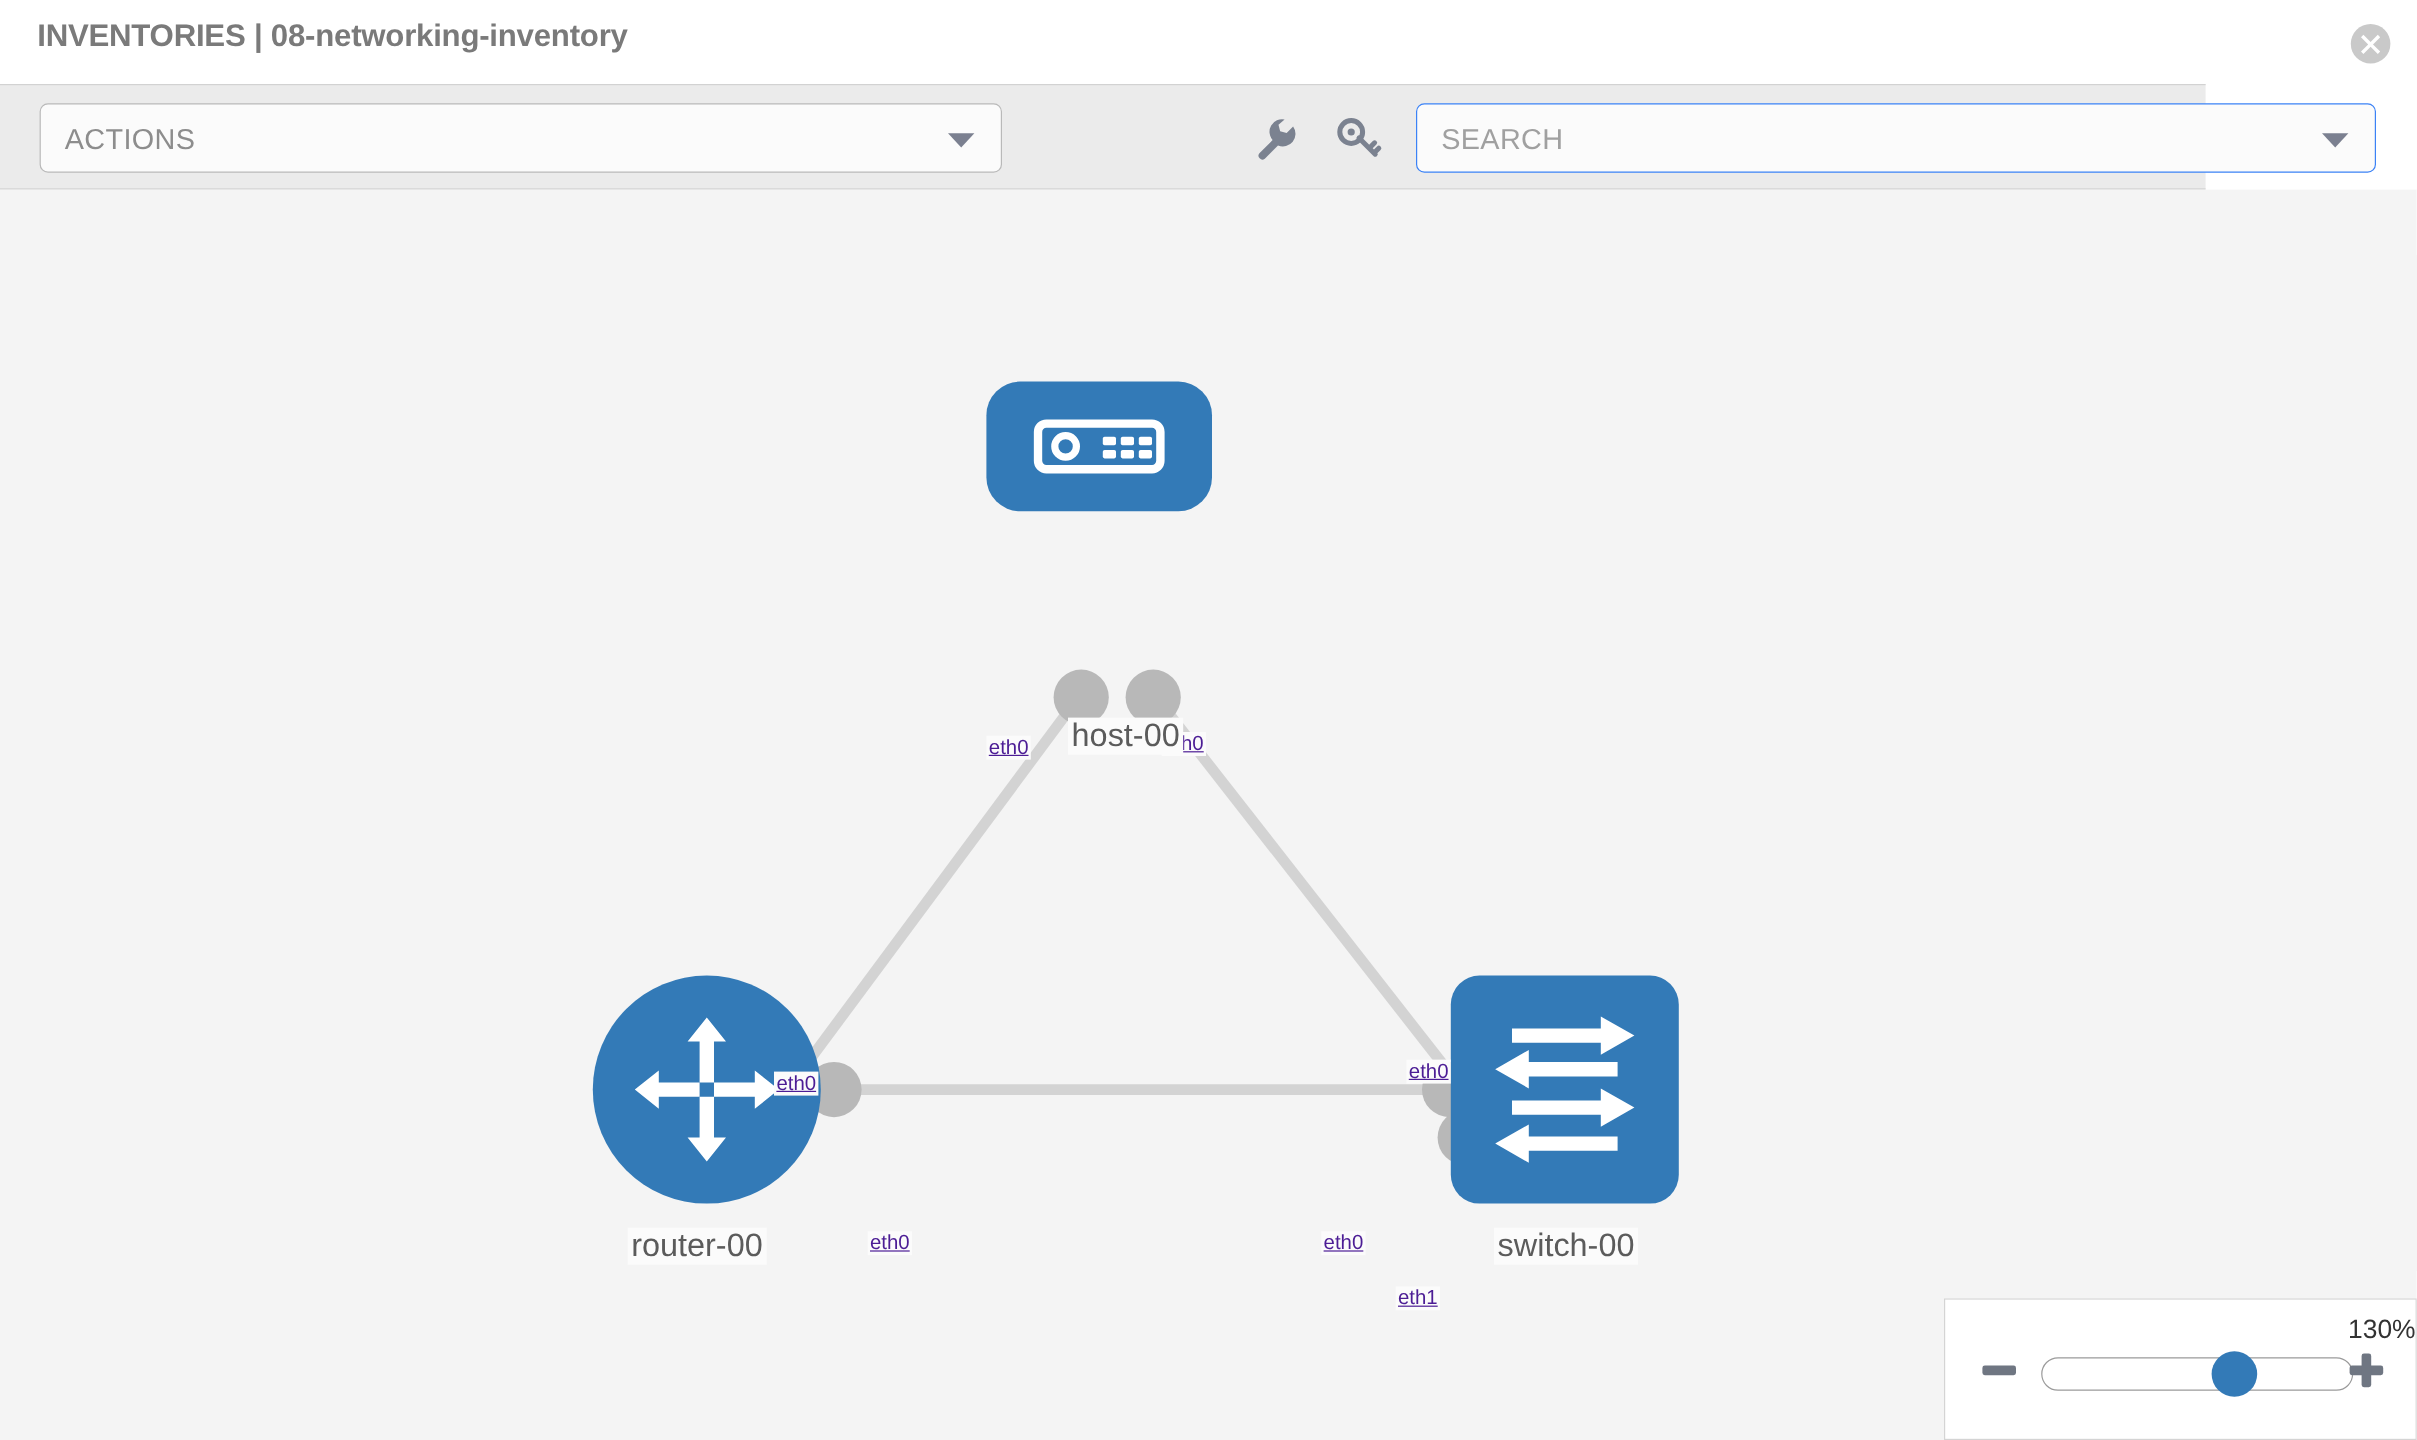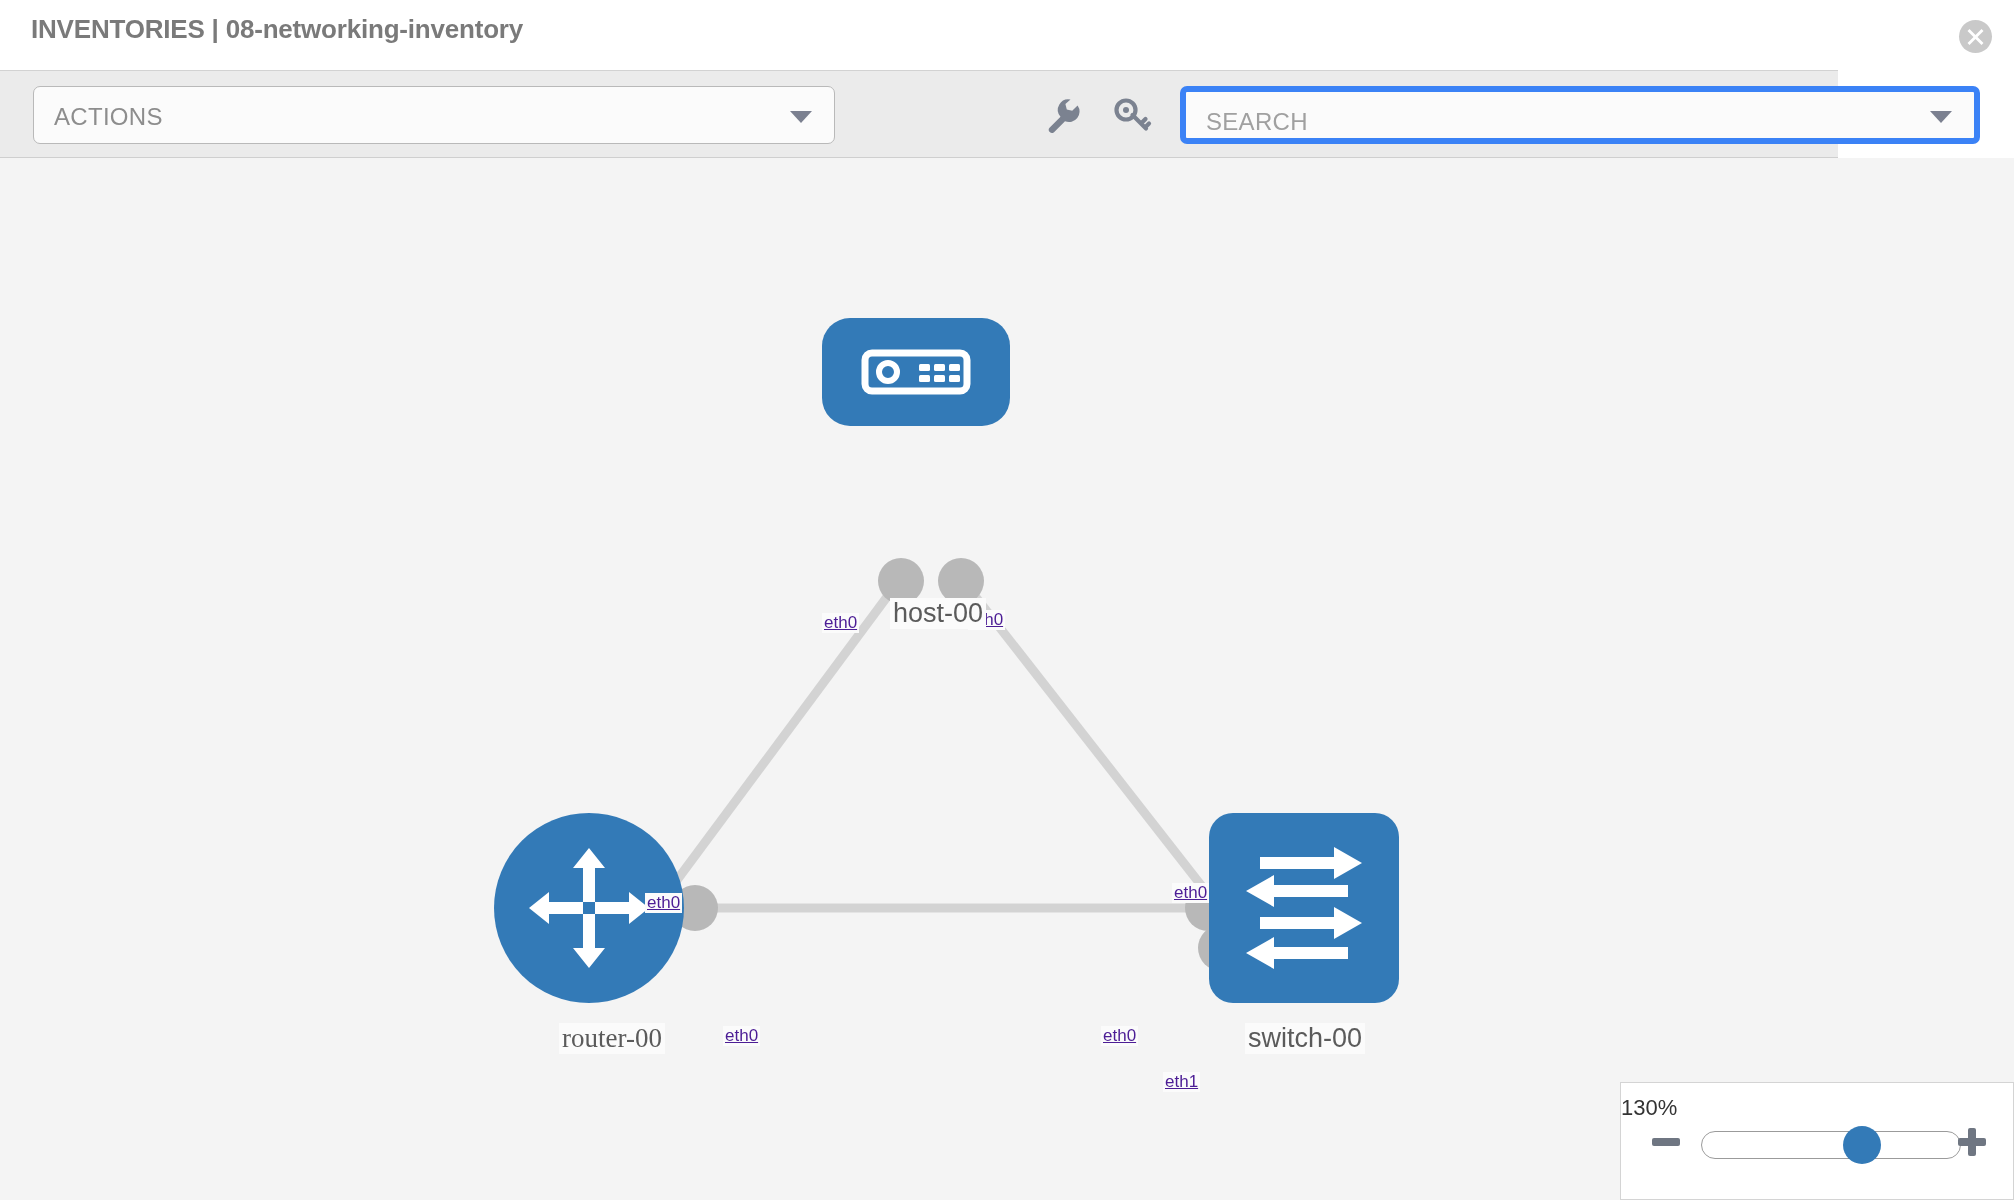--- a/index.html
+++ b/index.html
@@ -58,21 +58,21 @@
     position: absolute; top: 22px;
     width: 44px; height: 44px; cursor: pointer;
     color: #7b8290;
   }
   .tool-icon.wrench { left: 1040px; }
   .tool-icon.key    { left: 1110px; }
   .search-box {
     position: absolute; left: 1180px; top: 15px;
     width: 800px; height: 58px;
     background: #fbfbfb;
-    border: 6px solid #3b82f6;
+    border: 1px solid #3b82f6;
     border-radius: 7px;
     cursor: text;
   }
   .search-box .ph {
     position: absolute; left: 20px; top: 16px;
     font-size: 24px; color: #a0a0a0; letter-spacing: 0.3px;
   }
 
   
   .canvas {
@@ -89,21 +89,21 @@
   }
   .node-host   { left: 822px; top: 160px; width: 188px; height: 108px; border-radius: 28px; }
   .node-router { left: 494px; top: 655px; width: 190px; height: 190px; border-radius: 50%; }
   .node-switch { left: 1209px; top: 655px; width: 190px; height: 190px; border-radius: 24px; }
 
   .node-label {
     position: absolute; font-size: 27px; color: #5b5b5b;
     background: #fbfbfb; padding: 0 3px; white-space: nowrap;
   }
   .label-host   { left: 870px; top: 440px; margin-left: 20px; }
-  .label-router { left: 559px; top: 865px; font-family: Liberation Serif, serif; }
+  .label-router { left: 523px; top: 865px; }
   .label-switch { left: 1245px; top: 865px; }
 
   
   .port {
     position: absolute; width: 46px; height: 46px;
     border-radius: 50%; background: #b8b8b8;
   }
   .port-host-left   { left: 878px; top: 400px; }
   .port-host-right  { left: 938px; top: 400px; }
   .port-router-right{ left: 672px; top: 727px; }
@@ -124,21 +124,21 @@
 
   
   .zoom-panel {
     position: absolute; left: 1620px; top: 1082px;
     width: 394px; height: 118px;
     background: #ffffff;
     border: 1px solid #d4d4d4;
   }
   .zoom-value {
     position: absolute; left: 0; right: 0; top: 12px;
-    text-align: left; font-size: 22px; color: #333333;
+    text-align: right; font-size: 22px; color: #333333;
   }
   .zoom-minus, .zoom-plus {
     position: absolute; top: 42px; color: #6f7682; cursor: pointer;
   }
   .zoom-minus { left: 28px; }
   .zoom-plus  { right: 24px; }
   .zoom-track {
     position: absolute; left: 80px; top: 48px;
     width: 260px; height: 28px;
     border: 1px solid #9b9b9b; border-radius: 14px;

